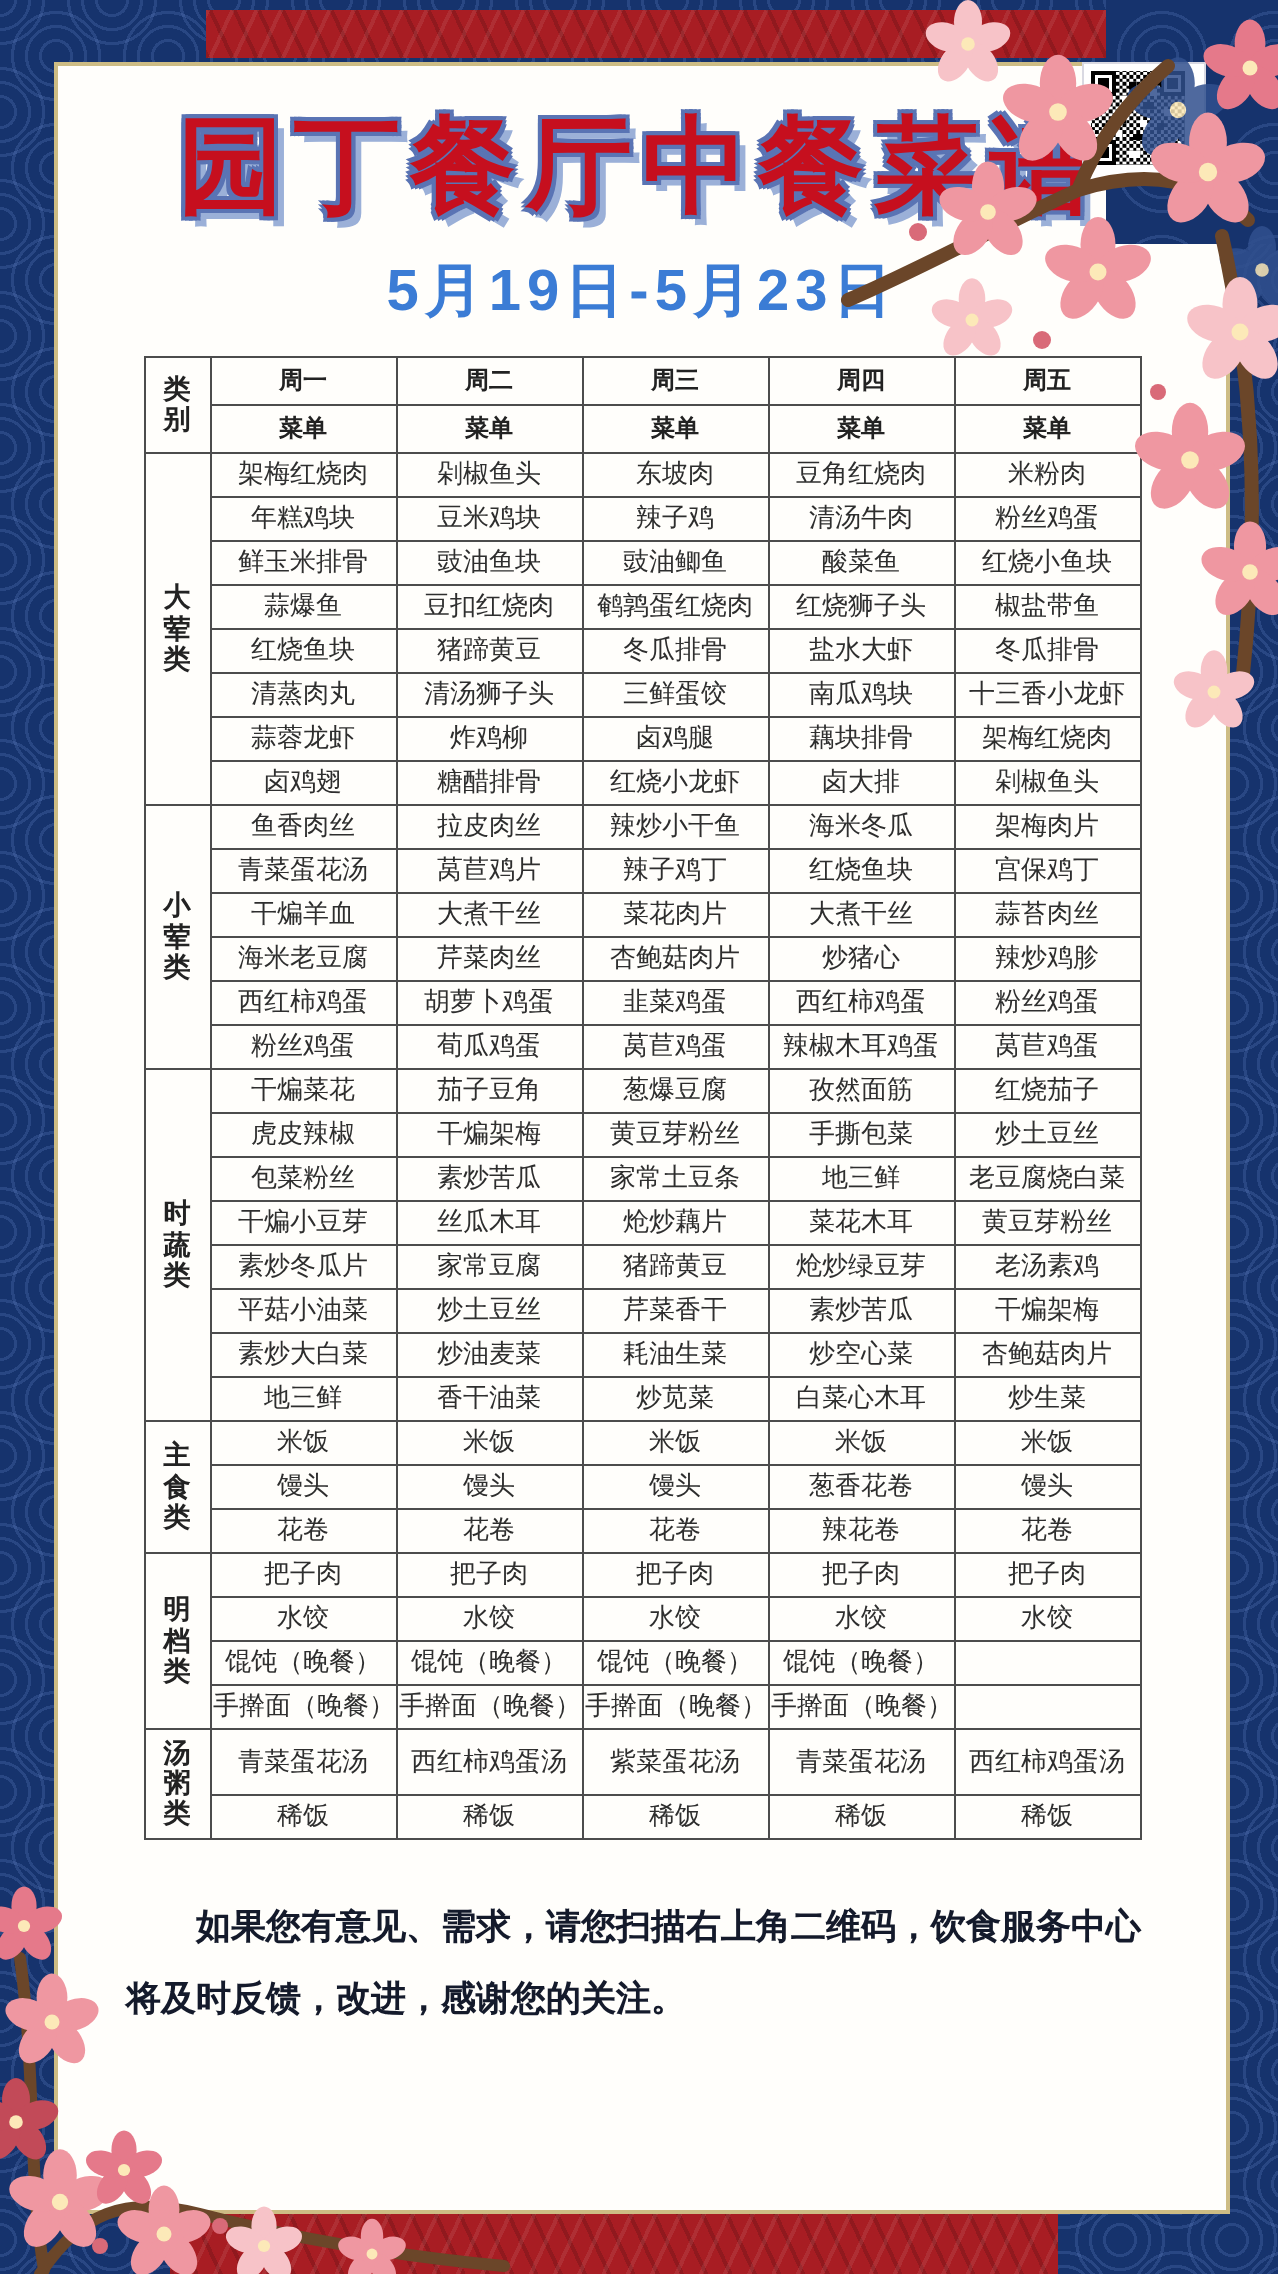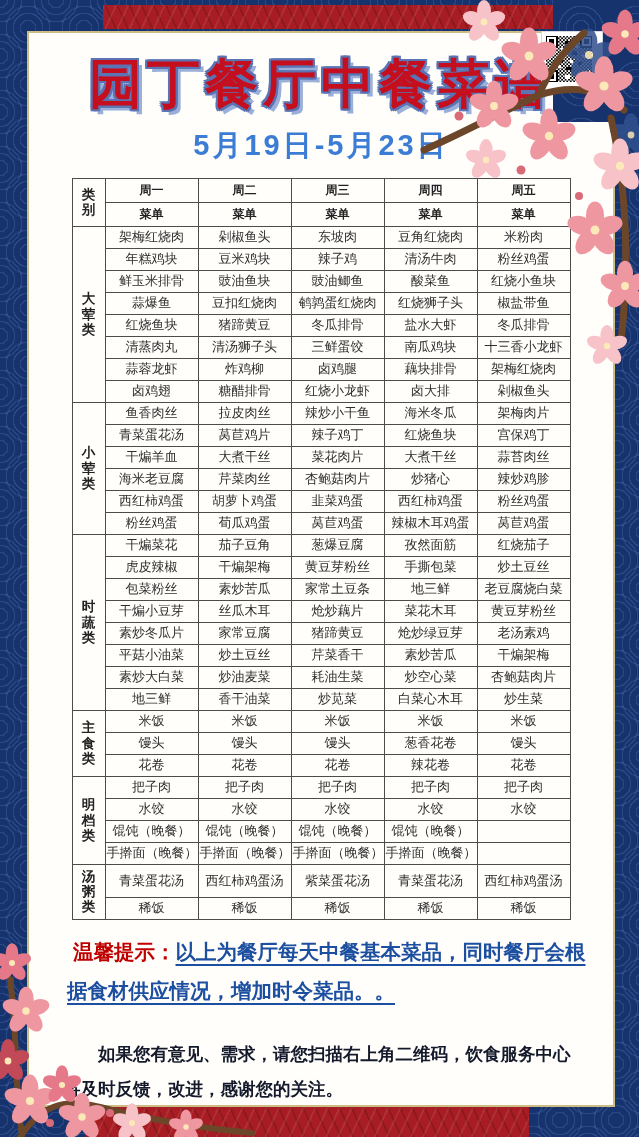--- a/index.html
+++ b/index.html
@@ -359,21 +359,20 @@
         </tr>
         <tr>
           <td>稀饭</td>
           <td>稀饭</td>
           <td>稀饭</td>
           <td>稀饭</td>
           <td>稀饭</td>
         </tr>
       </tbody>
     </table>
-  <p class="notice"><span class="nl">温馨提示：</span><span class="nt">以上为餐厅每天中餐基本菜品，同时餐厅会根据食材供应情况，增加时令菜品。。</span></p>
   <p class="footer">如果您有意见、需求，请您扫描右上角二维码，饮食服务中心将及时反馈，改进，感谢您的关注。</p>
 </div>
 
 <div class="qr">
   <svg width="50" height="50" viewBox="0 0 29 29" shape-rendering="crispEdges">
     <defs>
       <pattern id="qrm" width="2" height="2" patternUnits="userSpaceOnUse">
         <rect width="1" height="1" fill="#000"></rect>
           <rect x="1" y="1" width="1" height="1" fill="#000"></rect>
       </pattern>

